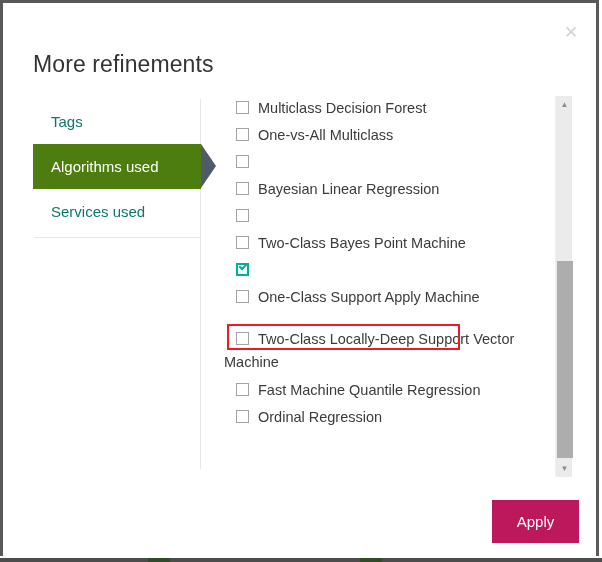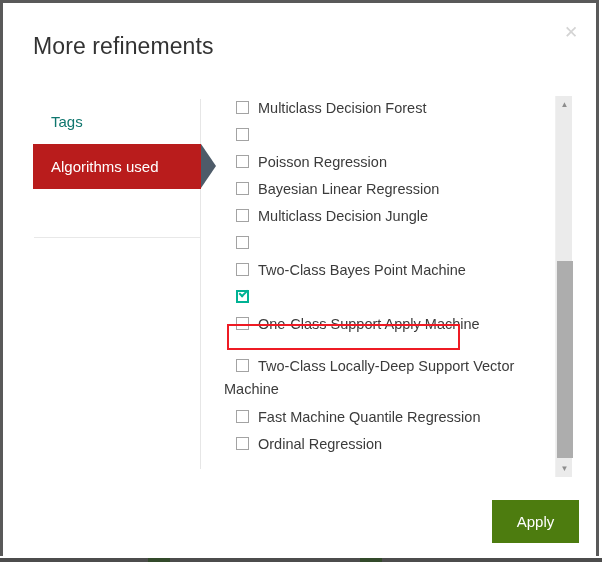--- a/index.html
+++ b/index.html
@@ -57,21 +57,21 @@
     font-size: 17px;
     line-height: 1;
     cursor: pointer;
     user-select: none;
     font-family: "Liberation Sans", sans-serif;
   }
 
   
   .dialog-title {
     position: absolute;
-    left: 30px; top: 30px;
+    left: 30px; top: 48px;
     font-size: 23px;
     font-weight: 400;
     color: #333333;
     letter-spacing: .1px;
   }
 
   
   .tab-rail {
     position: absolute;
     left: 0; top: 96px;
@@ -85,21 +85,21 @@
     display: flex;
     align-items: center;
     padding-left: 48px;
     font-size: 15px;
     color: #0f766e;
     cursor: pointer;
     user-select: none;
   }
   .tab-item.selected {
     color: #ffffff;
-    background: #b91c1c;
+    background: #4d7c0f;
     margin-left: 30px;
     padding-left: 18px;
     width: 168px;
   }
   .tab-item.selected .tab-arrow {
     position: absolute;
     left: 168px; top: 0;
     width: 0; height: 0;
     border-top: 22.5px solid transparent;
     border-bottom: 22.5px solid transparent;
@@ -216,21 +216,21 @@
     height: 197px;
     background: #adadad;
     cursor: pointer;
   }
 
   
   .apply-btn {
     position: absolute;
     left: 489px; top: 497px;
     width: 87px; height: 43px;
-    background: #4d7c0f;
+    background: #be185d;
     color: #ffffff;
     border: none;
     font-size: 15px;
     font-family: "Liberation Sans", sans-serif;
     cursor: pointer;
     display: flex; align-items: center; justify-content: center;
   }
 </style>
 </head>
 <body>
@@ -250,42 +250,41 @@
     <div class="dialog-title">More refinements</div>
 
     <div class="tab-rail">
       <div class="tab-item">
         <span>Tags</span>
       </div>
       <div class="tab-item selected">
         <span>Algorithms used</span>
         <span class="tab-arrow"></span>
       </div>
+      <div class="tab-item">
+        <span>Services used</span>
+      </div>
       <div class="rail-divider"></div>
     </div>
 
     <div class="list-pane" id="list-pane">
         <div class="cb-row">
           <span class="cb-box"></span>
           <span class="cb-label">Multiclass Decision Forest</span>
         </div>
         <div class="cb-row">
           <span class="cb-box"></span>
-        </div>
-        <div class="cb-row">
-          <span class="cb-box"></span>
-          <span class="cb-label">Poisson Regression</span>
+          <span class="cb-label">One-vs-All Multiclass</span>
+        </div>
+        <div class="cb-row">
+          <span class="cb-box"></span>
         </div>
         <div class="cb-row">
           <span class="cb-box"></span>
           <span class="cb-label">Bayesian Linear Regression</span>
-        </div>
-        <div class="cb-row">
-          <span class="cb-box"></span>
-          <span class="cb-label">Multiclass Decision Jungle</span>
         </div>
         <div class="cb-row">
           <span class="cb-box"></span>
         </div>
         <div class="cb-row">
           <span class="cb-box"></span>
           <span class="cb-label">Two-Class Bayes Point Machine</span>
         </div>
         <div class="cb-row checked">
           <span class="cb-box">

